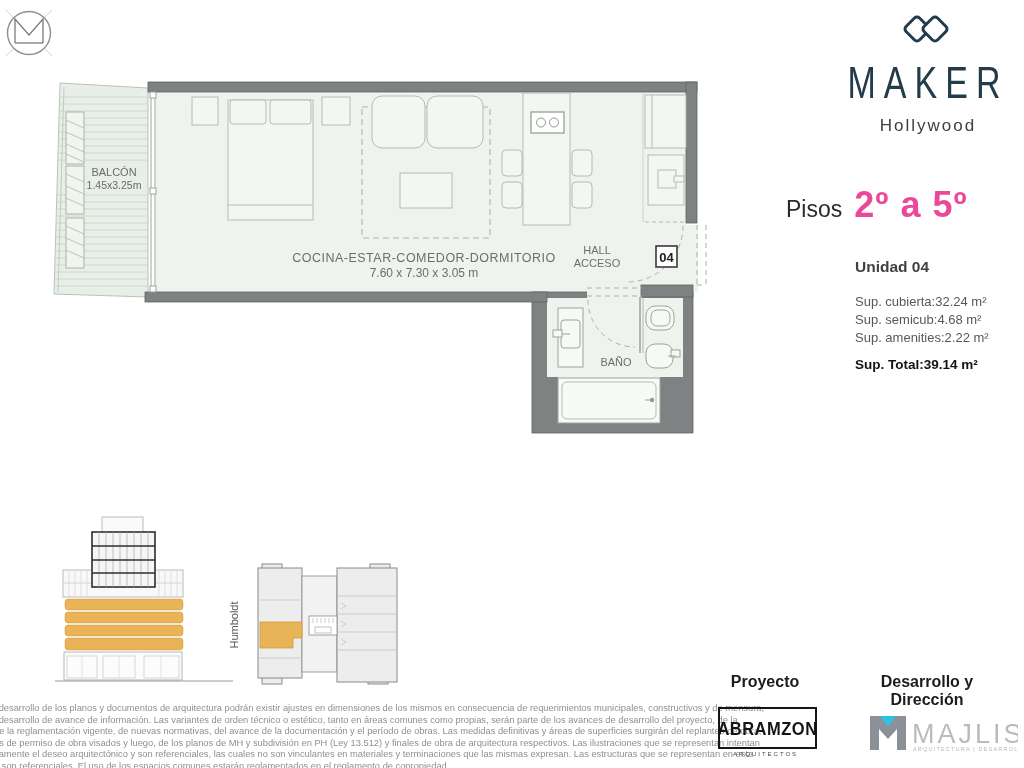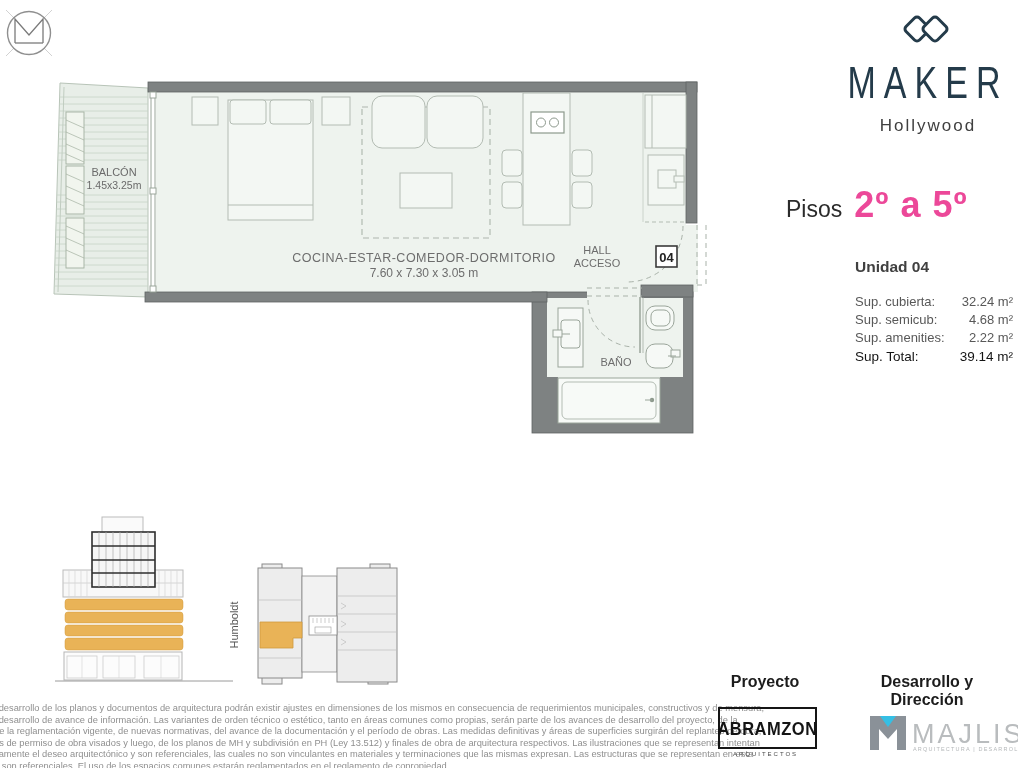--- a/index.html
+++ b/index.html
@@ -9,22 +9,22 @@
 
   
   .diamond{position:absolute;width:16px;height:16px;border:3.2px solid #243b4a;border-radius:5px;transform:rotate(45deg);background:#fff;}
   .maker-word{position:absolute;left:845px;top:58px;width:166px;text-align:center;font-size:34px;letter-spacing:8px;color:#243b4a;font-weight:500;transform:scaleY(1.28);transform-origin:top;white-space:nowrap;}
   .maker-loc{position:absolute;left:845px;top:116px;width:166px;text-align:center;font-size:17px;letter-spacing:2px;color:#404040;}
   .floors-row{position:absolute;left:786px;top:184px;width:232px;display:flex;align-items:baseline;gap:12px;}
   .floors-prefix{font-size:23px;color:#2b2b2b;}
   .floors-range{font-size:36px;font-weight:bold;color:#ec4899;letter-spacing:1px;}
   .unit-card{position:absolute;left:855px;top:258px;width:158px;}
   .unit-title{font-size:15.5px;font-weight:bold;color:#404040;margin-bottom:17px;}
-  .unit-row{display:flex;justify-content:space-between;font-size:13px;color:#585858;line-height:18px;}
-  .unit-row.total{font-weight:normal;color:#141414;font-size:13.5px;margin-top:1px;}
+  .unit-row{display:flex;justify-content:flex-start;font-size:13px;color:#585858;line-height:18px;}
+  .unit-row.total{font-weight:bold;color:#141414;font-size:13.5px;margin-top:9px;}
 
   
   .cred-label{position:absolute;top:673px;font-size:16px;font-weight:bold;color:#1c1c1c;text-align:center;}
   .abox{position:absolute;left:718px;top:707px;width:95px;height:38px;border:2.5px solid #151515;display:flex;align-items:center;justify-content:center;}
   .abox span{font-size:16.5px;font-weight:bold;letter-spacing:.5px;color:#141414;transform:scaleY(1.15);}
   .abox-sub{position:absolute;left:718px;top:751px;width:95px;text-align:center;font-size:6px;letter-spacing:2px;color:#4a4a4a;}
 
   
   .disclaimer{position:absolute;left:-6px;top:703px;width:716px;color:#8f8f8f;font-size:9.3px;line-height:11.6px;}
   .disclaimer div{white-space:nowrap;}

